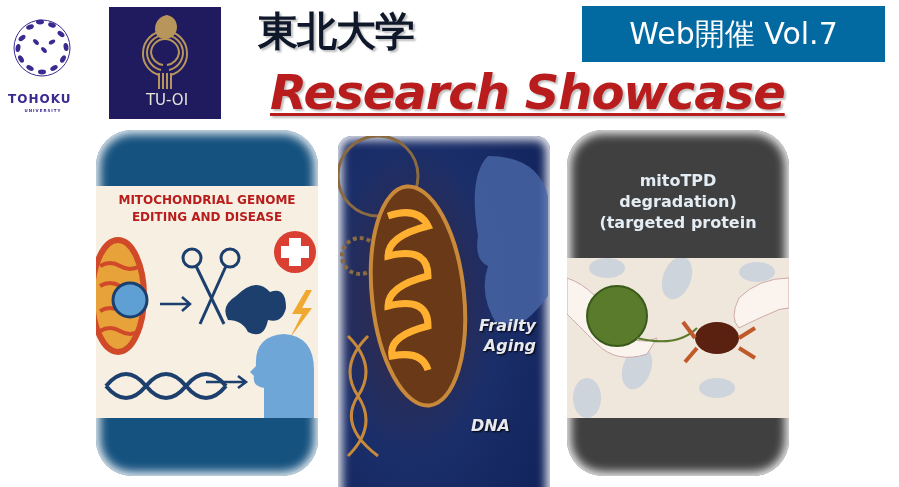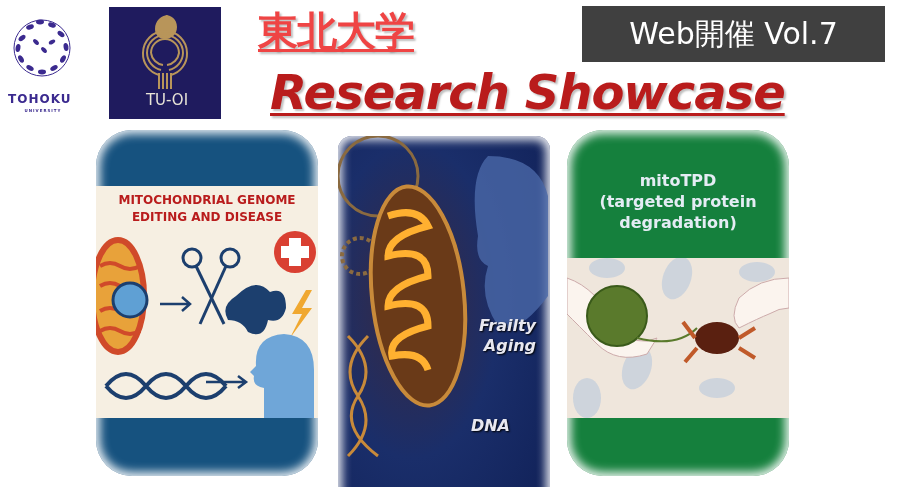--- a/index.html
+++ b/index.html
@@ -10,34 +10,34 @@
   .logo-tohoku .wordmark { position:absolute; left:0; top:80px; width:70px; 
     font: bold 12px "DejaVu Sans", sans-serif; color:#3b2a8f; letter-spacing:1px; }
   .logo-tohoku .sub { position:absolute; left:0; top:96px; width:70px; text-align:center;
     font: bold 4px "DejaVu Sans", sans-serif; color:#3b2a8f; letter-spacing:1px; }
 
   .logo-tuoi { position:absolute; left:109px; top:7px; width:112px; height:112px; background:#1f1b5e; }
   .logo-tuoi .label { position:absolute; left:0; bottom:10px; width:116px; text-align:center;
     font: 15px "DejaVu Sans", sans-serif; color:#e9e5d8; letter-spacing:0px; }
 
   .title-jp { position:absolute; left:258px; top:4px; font: bold 40px "DejaVu Sans", sans-serif;
-    color:#ef4444; text-decoration: underline; text-decoration-thickness:3px; text-underline-offset:4px;
+    color:#0f172a; text-decoration-thickness:3px; text-underline-offset:4px;
     text-shadow: 2px 2px 2px rgba(0,0,0,0.25); letter-spacing:-1px; }
-  .badge { position:absolute; left:582px; top:6px; width:303px; height:56px; background:#404040;
+  .badge { position:absolute; left:582px; top:6px; width:303px; height:56px; background:#0369a1;
     color:#fff; font: 30px "DejaVu Sans", sans-serif; display:flex; align-items:center; justify-content:center; }
   .title-en { position:absolute; left:270px; top:64px; font: bold italic 48px "DejaVu Sans", sans-serif;
     color:#b91c1c; text-decoration: underline; text-decoration-thickness:3px; text-underline-offset:4px;
     text-shadow: 2px 2px 2px rgba(0,0,0,0.25); letter-spacing:-1px; white-space:nowrap; }
 
   .card { position:absolute; top:130px; height:346px; border-radius:36px; overflow:hidden;
     box-shadow: 0 0 10px 4px rgba(255,255,255,0.9) inset; }
   .card1 { left:96px; width:222px; background:#16527f; }
   .card2 { left:338px; width:212px; top:136px; height:412px; border-radius:14px;
     background: radial-gradient(ellipse at 35% 40%, #3a2a40 0%, #1a2e6a 45%, #0f1f55 100%); }
-  .card3 { left:567px; width:222px; background:#15803d; }
+  .card3 { left:567px; width:222px; background:#404040; }
 
   .card1 .panel { position:absolute; left:0; top:56px; width:222px; height:232px; background:#f6efe2; }
   .card1 .heading { position:absolute; left:0; top:6px; width:222px; text-align:center;
     font: bold 12px "DejaVu Sans", sans-serif; color:#b91c1c; line-height:17px; }
 
   .card2 .txt { position:absolute; right:14px; text-align:right; color:#e8e8f0;
     font: bold italic 16px "DejaVu Sans", sans-serif; line-height:20px; text-shadow:1px 1px 2px #000; }
 
   .card3 .heading { position:absolute; left:0; top:40px; width:222px; text-align:center;
     font: bold 16px "DejaVu Sans", sans-serif; color:#e4ecf4; line-height:21px; }
@@ -135,22 +135,22 @@
     <path d="M10 200 q30 30 10 60 q-20 30 20 60 M30 200 q-30 30 -10 60 q20 30 -10 60" stroke="#c88a3a" stroke-width="3" fill="none"></path>
   </svg>
   <div class="txt" style="top:180px;">Frailty</div>
   <div class="txt" style="top:200px;">Aging</div>
   <div class="txt" style="top:280px; right:40px;">DNA</div>
 </div>
 
 <div class="card card3">
   <div class="heading">
     <div>mitoTPD</div>
+    <div>degradation)</div>
     <div>(targeted protein</div>
-    <div>degradation)</div>
   </div>
   <div class="panel">
     <svg width="222" height="160" viewBox="0 0 222 160" style="position:absolute;left:0;top:0">
       <g fill="#b8c8dc" opacity="0.6">
         <ellipse cx="40" cy="10" rx="18" ry="10"></ellipse>
           <ellipse cx="110" cy="20" rx="14" ry="22" transform="rotate(20 110 20)"></ellipse>
         <ellipse cx="190" cy="14" rx="18" ry="10"></ellipse>
           <ellipse cx="70" cy="110" rx="14" ry="22" transform="rotate(20 70 110)"></ellipse>
         <ellipse cx="150" cy="130" rx="18" ry="10"></ellipse>
           <ellipse cx="20" cy="140" rx="14" ry="20"></ellipse>

